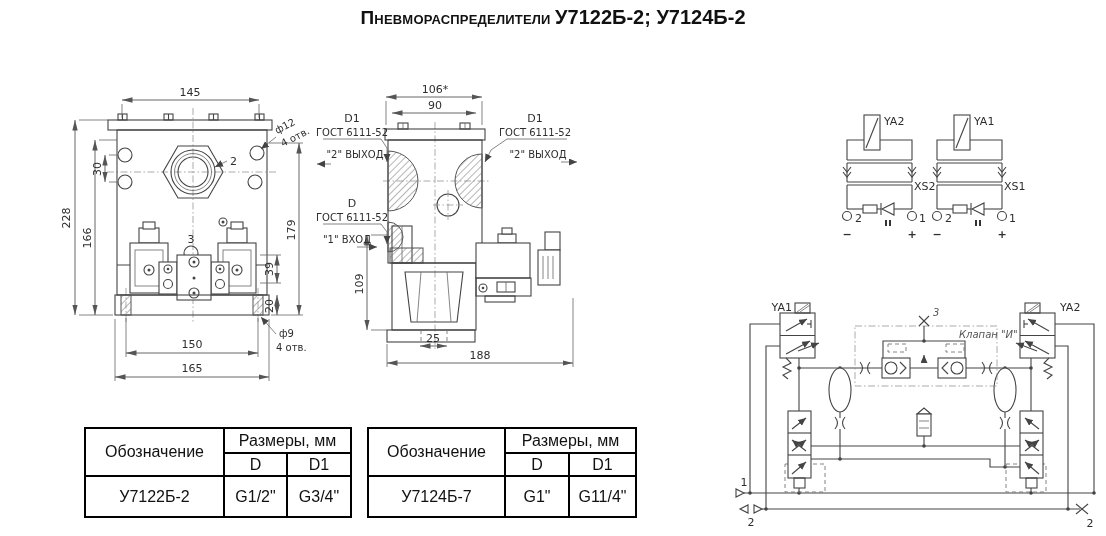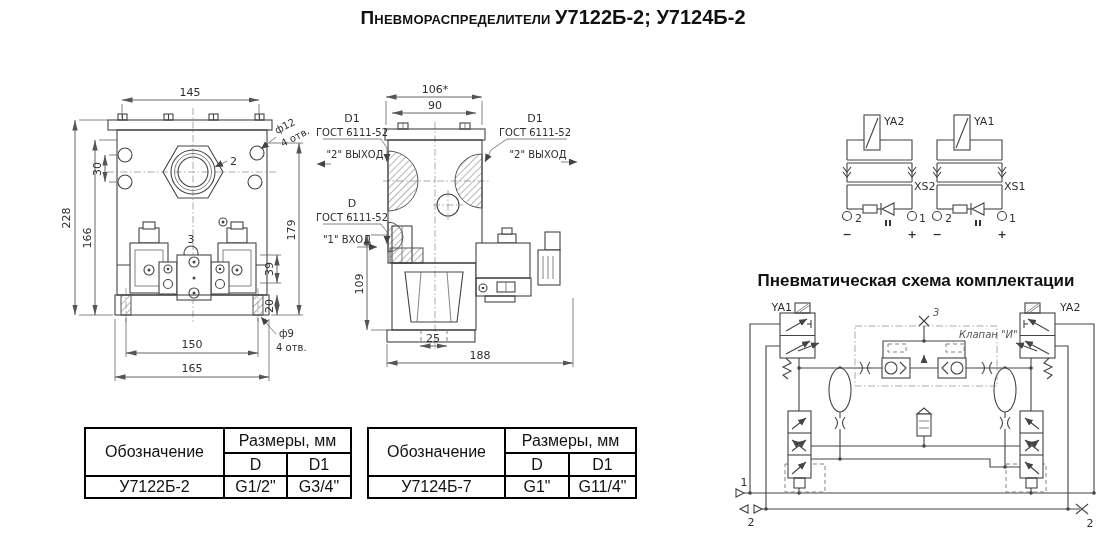--- a/index.html
+++ b/index.html
@@ -20,21 +20,21 @@
   .tn{stroke:#666;stroke-width:.8;fill:none;}
   .dm{stroke:#555;stroke-width:.9;fill:none;}
   .cl{stroke:#888;stroke-width:.7;fill:none;stroke-dasharray:7 2.5 1.5 2.5;}
   .wh{fill:#fff;stroke:#444;stroke-width:1.1;}
   .ds{stroke:#777;stroke-width:.9;fill:none;stroke-dasharray:4 3;}
   table.dim{position:absolute;border-collapse:collapse;table-layout:fixed;}
   table.dim td{border:2px solid #000;text-align:center;vertical-align:middle;
                font-size:16px;padding:0 2px;background:#fff;}
   #tbl1{left:84px;top:427px;}
   #tbl2{left:367px;top:427px;}
-  .rh1{height:25px;} .rh2{height:23px;} .rh3{height:22px;}
+  .rh1{height:25px;} .rh2{height:23px;} .rh3{height:41px;}
 </style>
 </head>
 <body>
 
 <div id="page">
 
   <svg width="0" height="0">
     <defs>
       <marker id="da" markerWidth="12" markerHeight="8" refX="10.5" refY="3" orient="auto-start-reverse" markerUnits="userSpaceOnUse">
         <path d="M0,0.3 L10.5,3 L0,5.7 Z" fill="#555"></path>
@@ -326,21 +326,20 @@
         <circle class="ln" cx="70" cy="106" r="4.5"></circle>
       <text x="13" y="112">2</text>
       <text x="77" y="112">1</text>
       <line x1="44" y1="110" x2="44" y2="116" stroke="#333" stroke-width="2"></line>
       <line x1="48" y1="110" x2="48" y2="116" stroke="#333" stroke-width="2"></line>
       <text x="5" y="128" text-anchor="middle" font-weight="bold">−</text>
       <text x="70" y="128" text-anchor="middle" font-weight="bold">+</text>
     </g>
   </svg>
 
-  <div id="h-pn" class="hdg">Пневматическая схема комплектации</div>
   <svg id="pv" style="left:728px;top:296px" width="378" height="240" viewBox="0 0 378 240">
 
     <g>
       <line class="ln" x1="71" y1="62" x2="71" y2="115"></line>
       <line class="ln" x1="303" y1="62" x2="303" y2="115"></line>
       <line class="ln" x1="71" y1="72" x2="303" y2="72"></line>
       <polyline class="ln" points="52,50 38,50 38,213"></polyline>
       <polyline class="ln" points="52,28 22,28 22,197"></polyline>
       <polyline class="ln" points="327,50 340,50 340,213"></polyline>
       <polyline class="ln" points="327,28 366,28 366,197"></polyline>

